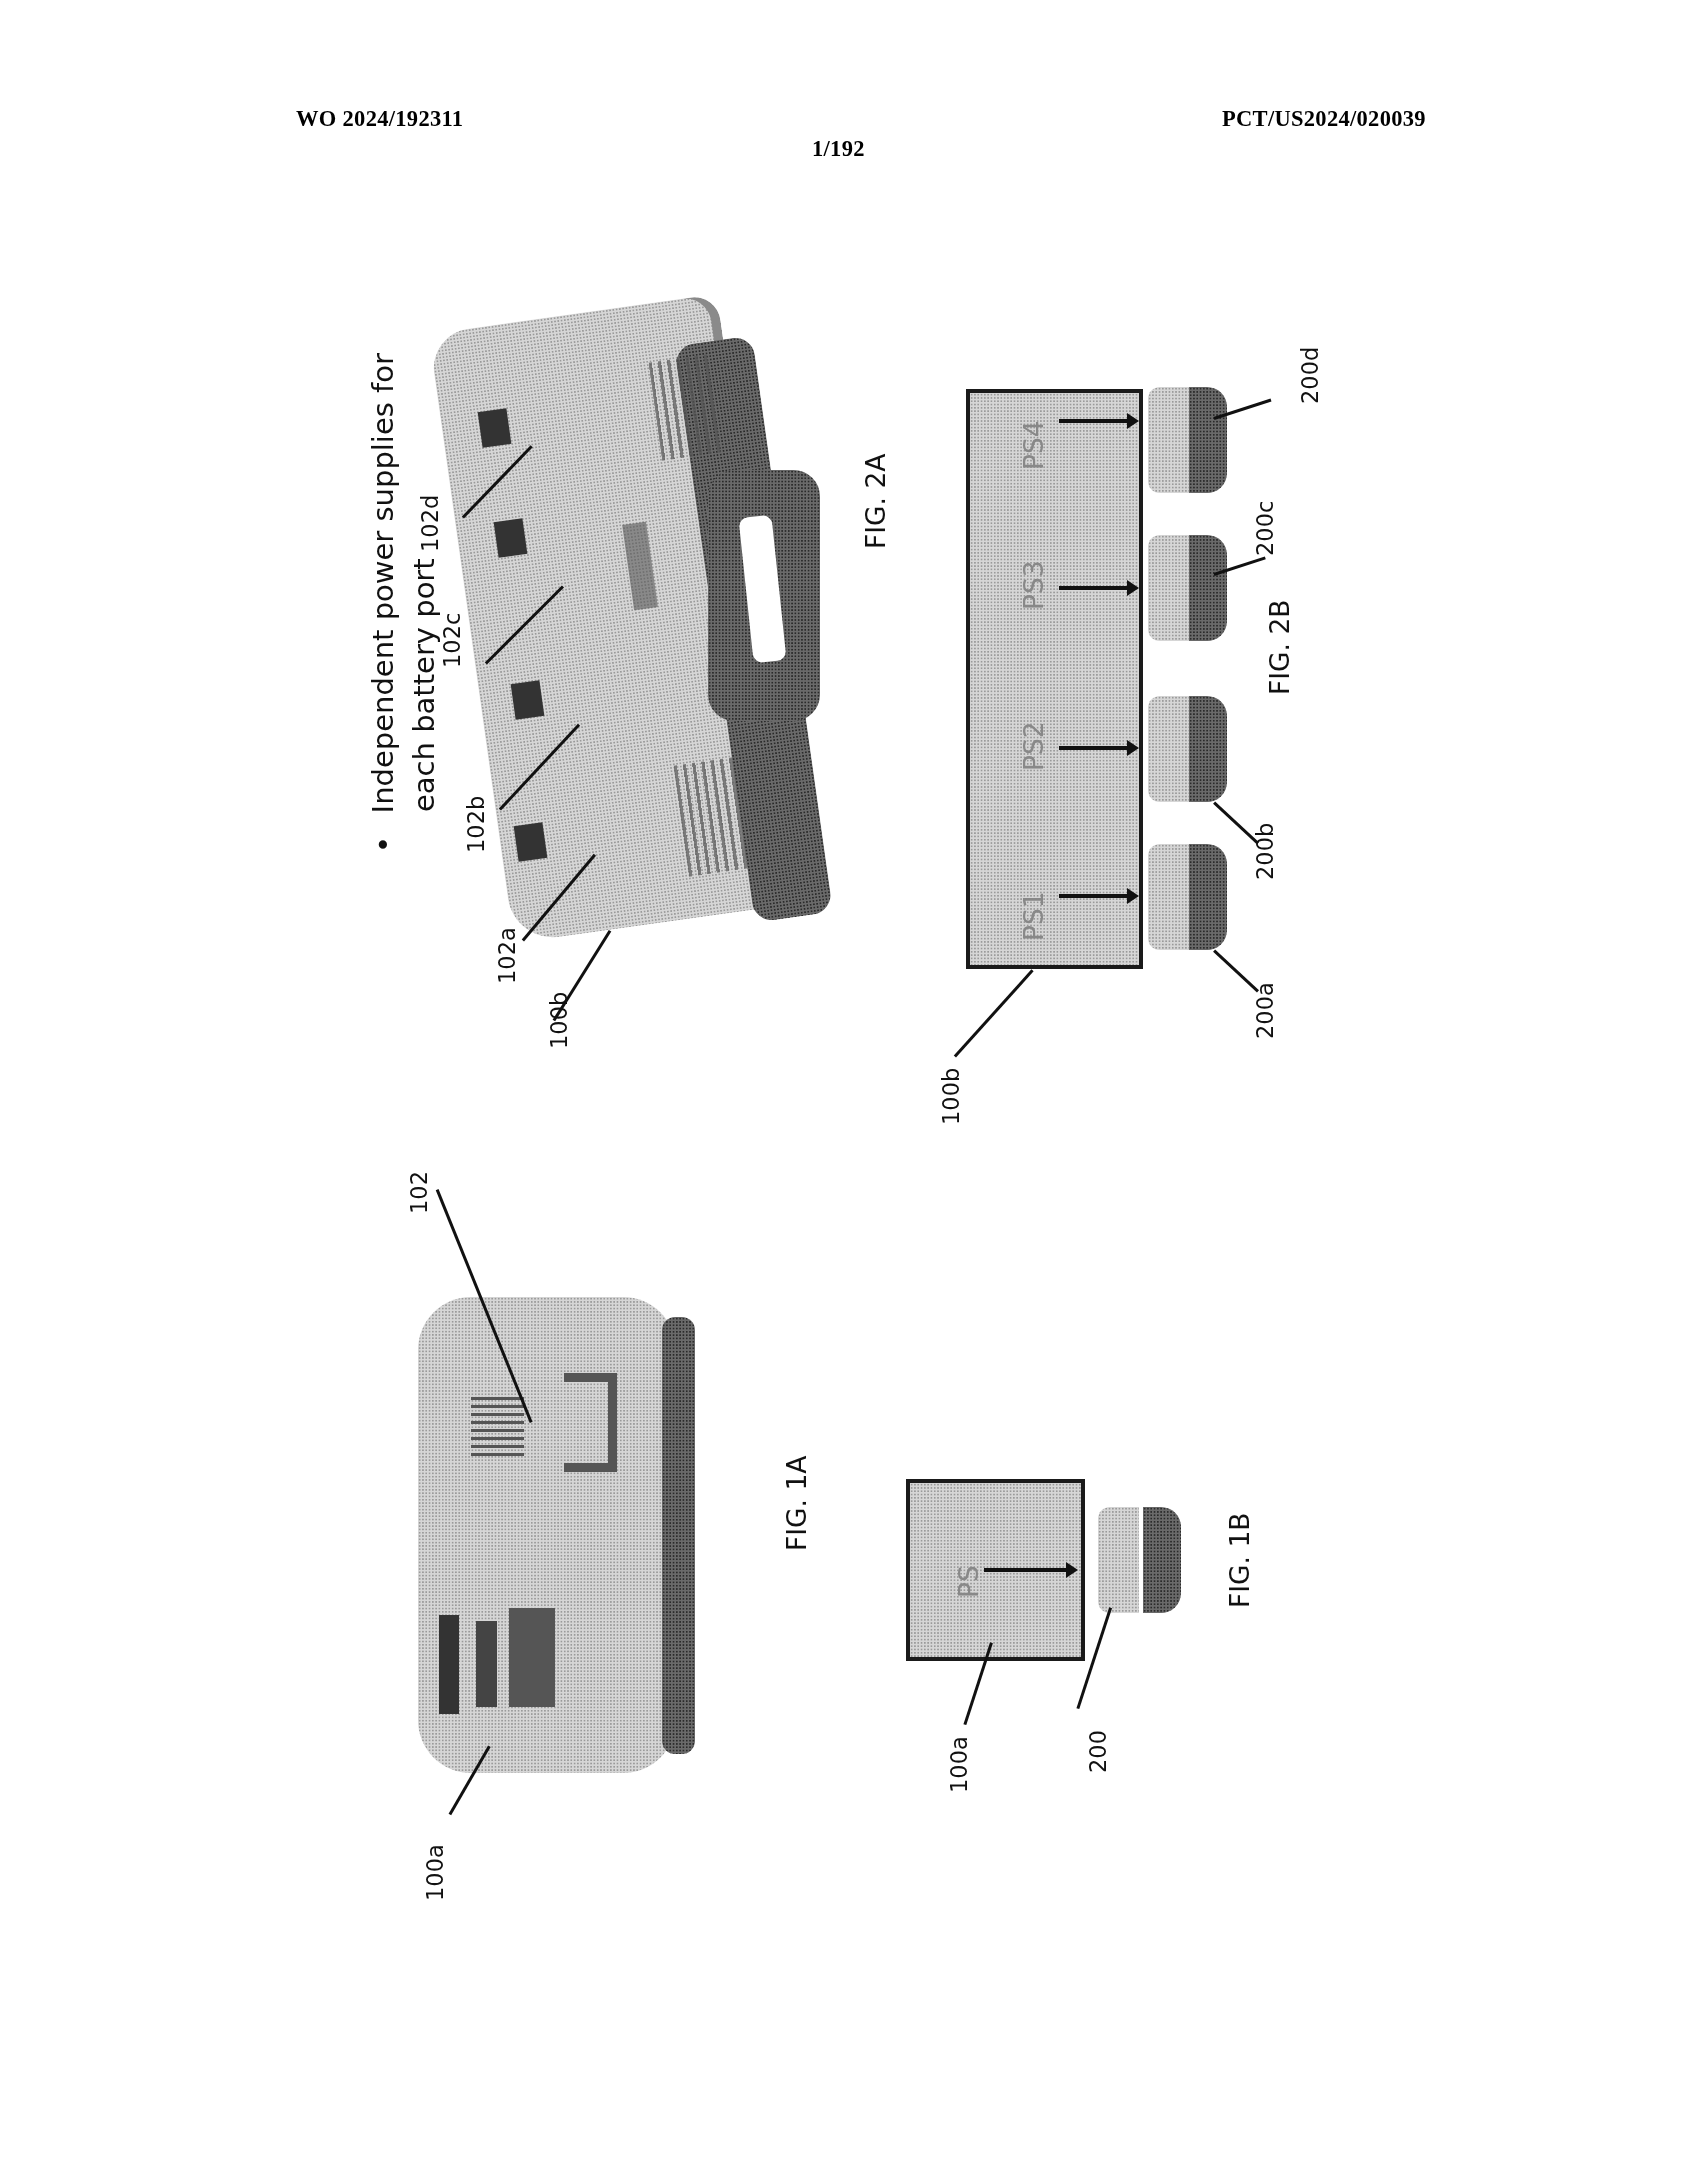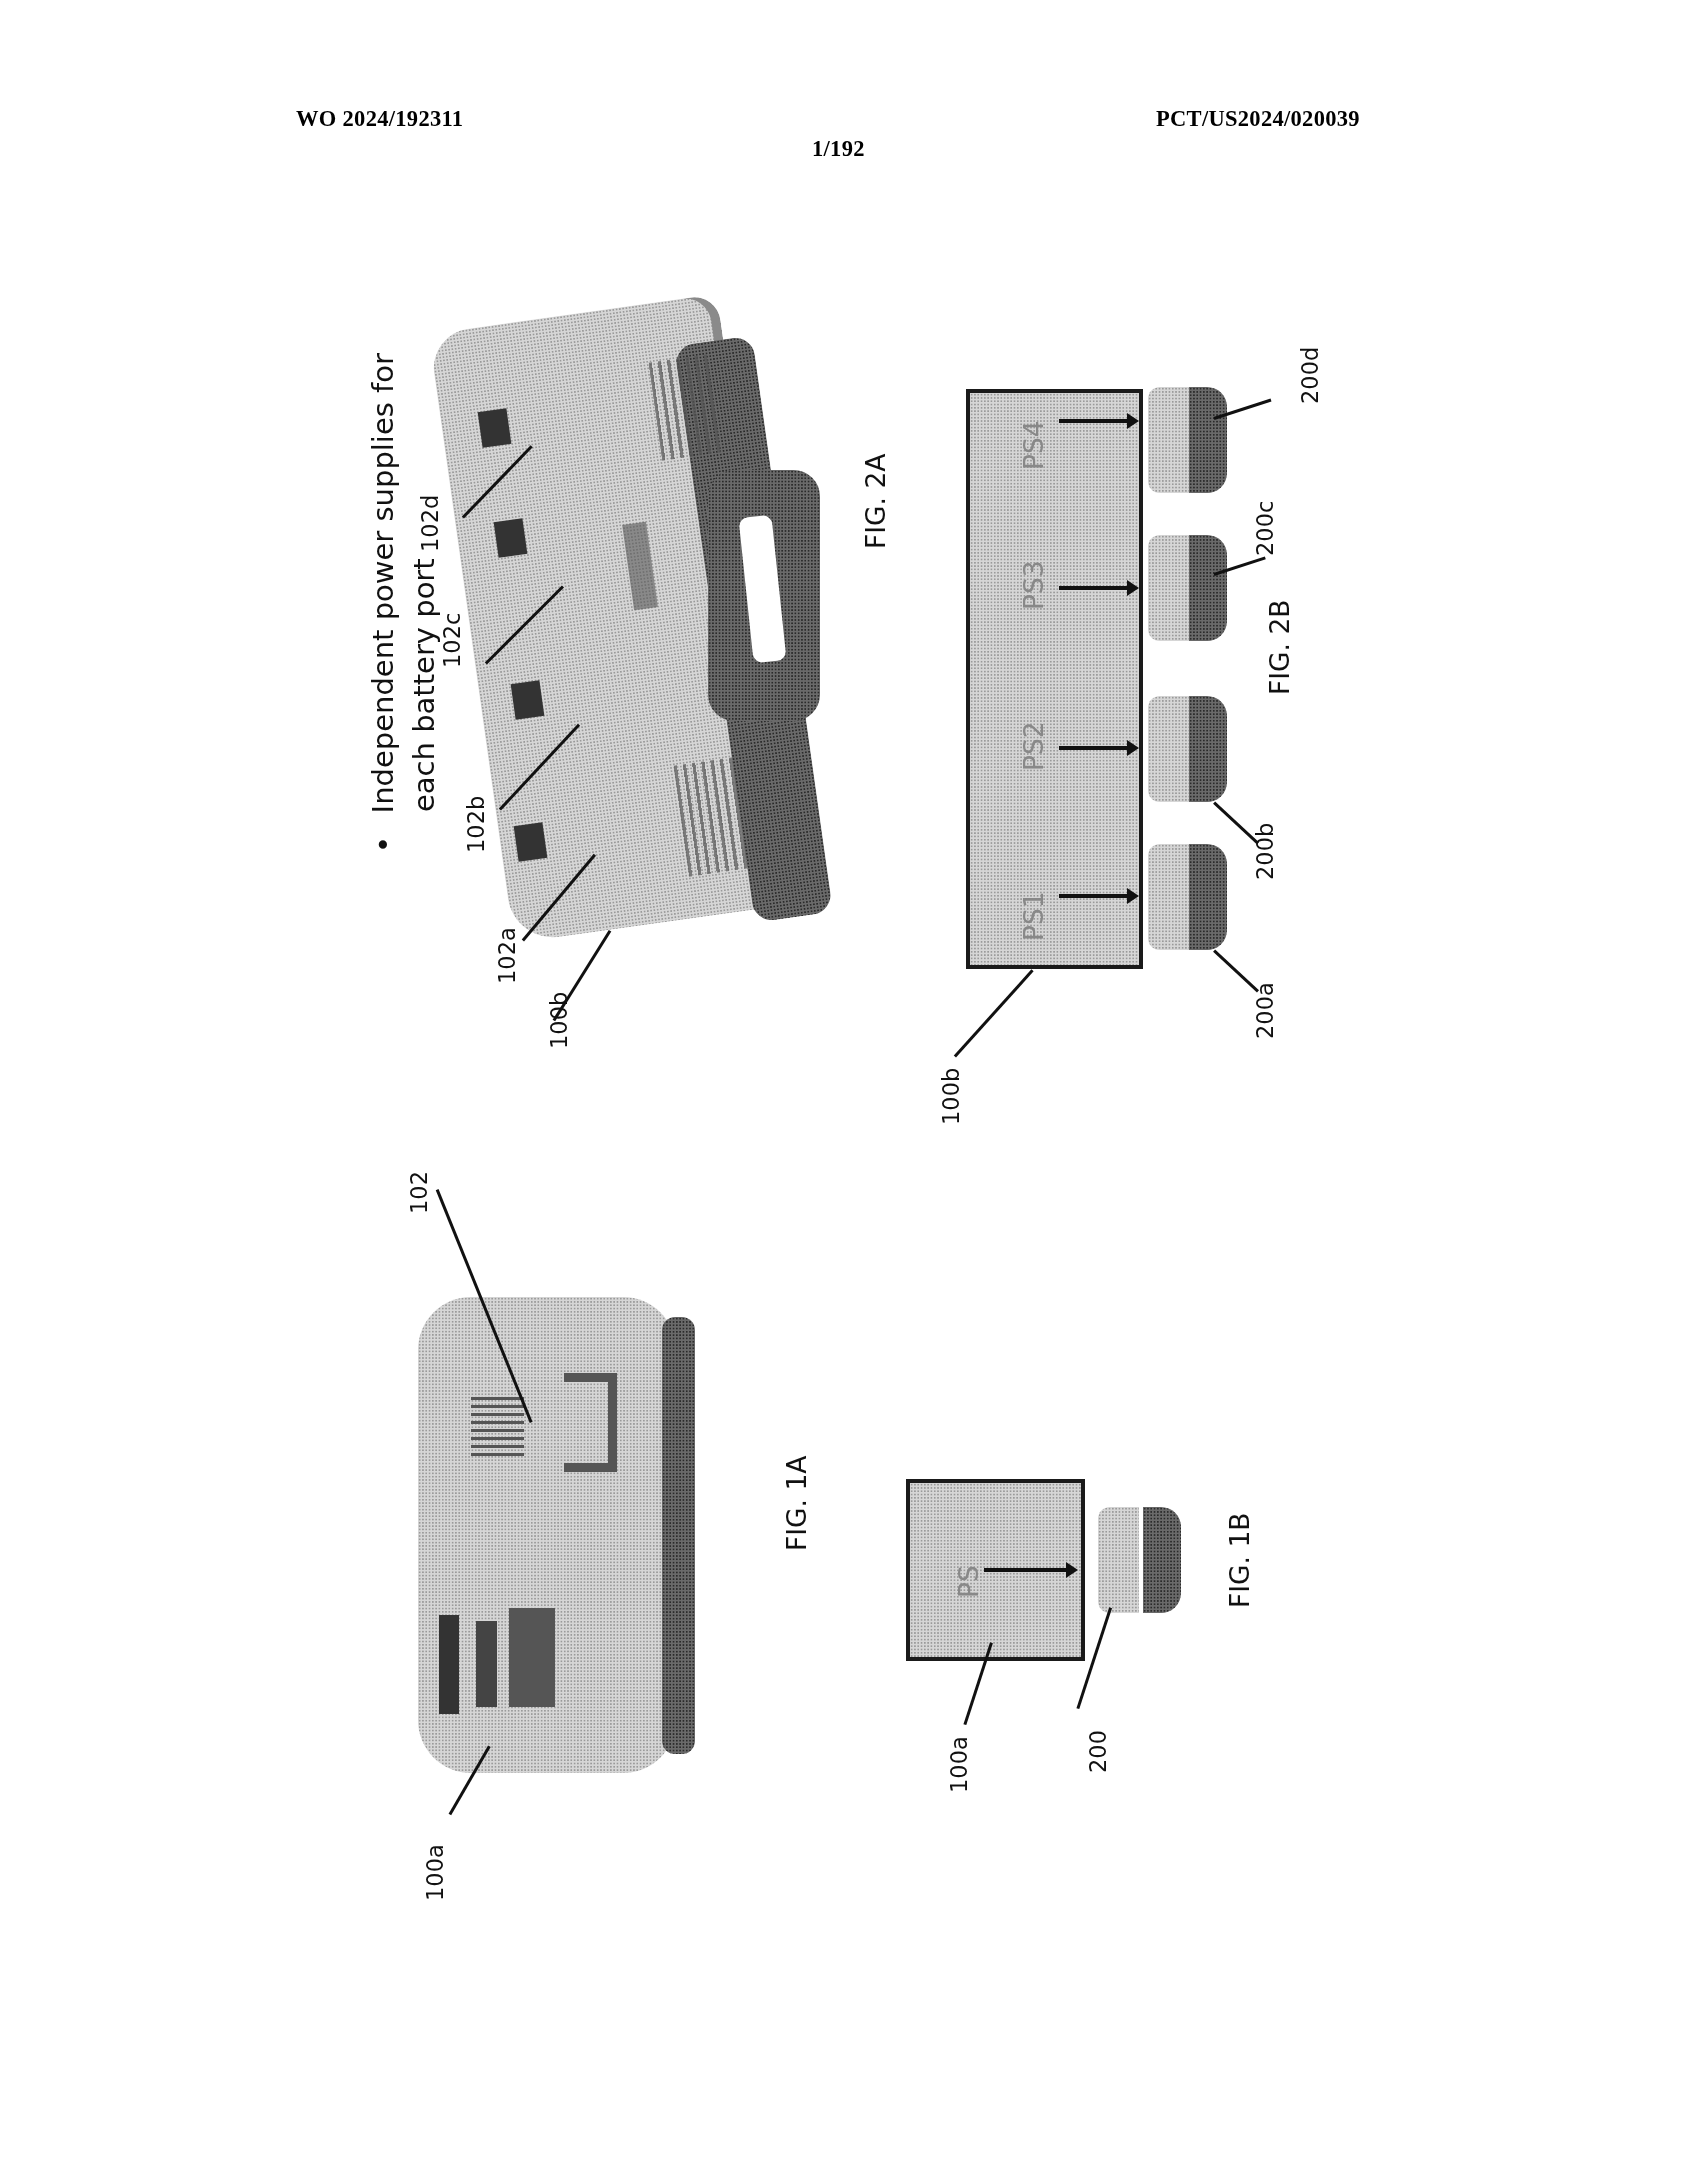--- a/index.html
+++ b/index.html
@@ -20,21 +20,21 @@
   .battery .top{position:absolute;left:0;top:0;width:41px;height:100%;}
   .battery .bot{position:absolute;right:0;top:0;width:38px;height:100%;border-radius:0 17px 17px 0;}
   .shape{position:absolute;}
 </style>
 </head>
 <body>
 
 <div id="page">
 
   <div class="hdr" style="left:296px;top:106px;">WO 2024/192311</div>
-  <div class="hdr" style="left:1156px;top:106px;text-align:center;">PCT/US2024/020039</div>
+  <div class="hdr" style="left:1222px;top:106px;text-align:center;">PCT/US2024/020039</div>
   <div class="hdr" style="left:812px;top:136px;">1/192</div>
 
   <div>
 
     <div class="rot bullet" style="left:363px;top:853px;">
       <span style="margin-right:22.5px;">•</span><span>Independent power supplies for</span><br>
       <span style="margin-left:41px;">each battery port</span>
     </div>
 
     <div class="shape" style="left:430px;top:298px;width:410px;height:655px;">

